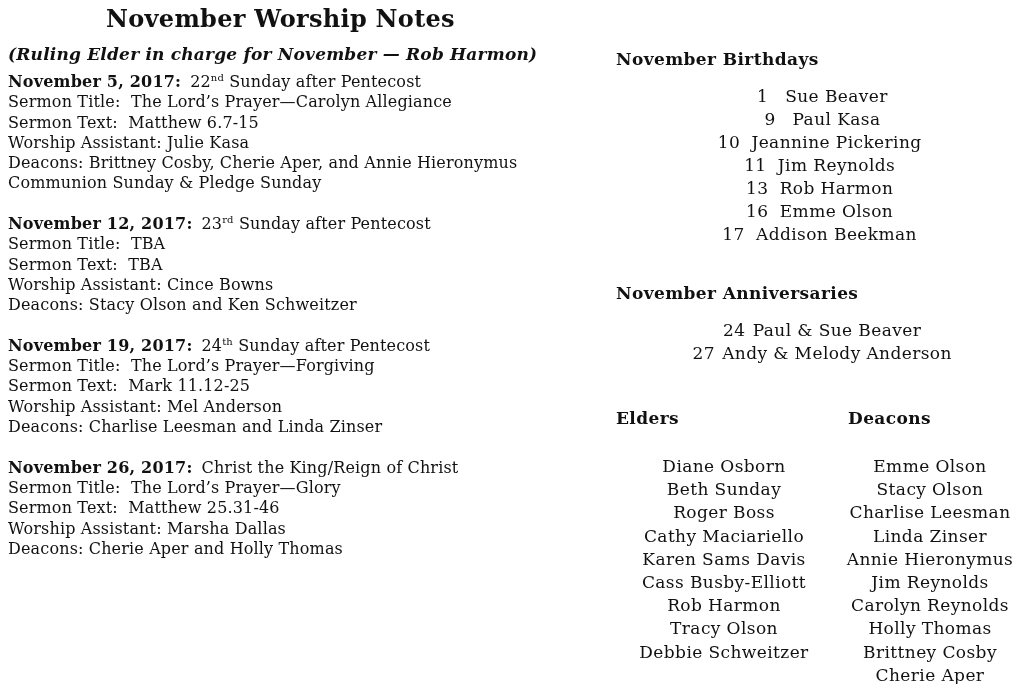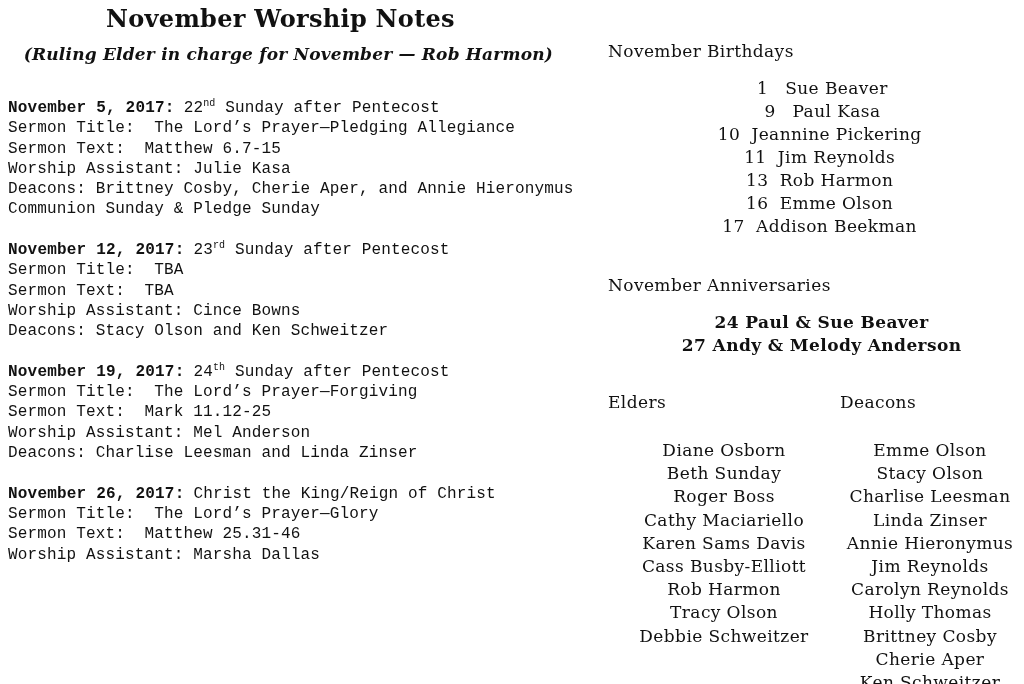--- a/index.html
+++ b/index.html
@@ -26,48 +26,47 @@
     white-space: pre;
   }
   .doc-subtitle {
     margin: 10px 0 0 0;
     font-size: 17px;
     line-height: 21px;
     font-weight: bold;
     font-style: italic;
     letter-spacing: 0.2px;
     white-space: pre;
-    text-align: right;
   }
-  .services { margin-top: 33px; font-family: Liberation Mono, monospace; }
+  .services { margin-top: 7px; }
   .service { margin: 0 0 20.3px 0; }
   .service p {
     margin: 0;
     font-size: 16px;
     line-height: 20.3px;
     white-space: pre;
     letter-spacing: 0.15px;
   }
   .svc-date { font-weight: bold; margin-right: 9px; letter-spacing: 0.2px; }
   .svc-desc sup { font-size: 10px; line-height: 0; vertical-align: super; }
 
   
   .right-col { position: absolute; left: 608px; top: 40px; width: 412px; letter-spacing: 0.4px; }
   .section-heading {
-    margin: 0;
+    margin: 8px;
     font-size: 17px;
     line-height: 22px;
-    font-weight: normal;
+    font-weight: bold;
     white-space: pre;
   }
   .bday-list { margin-top: 15px; }
   .row { font-size: 17px; line-height: 23px; white-space: pre; text-align: center; }
   .row .day { display: inline-block; width: 45px; }
   .anniv-section { margin-top: 36px; }
-  .anniv-list { margin-top: 15px; font-weight: bold; }
+  .anniv-list { margin-top: 15px; }
   .anniv-list .row { padding-left: 9px; }
   .anniv-list .row .day { width: 37px; }
   .ed-grid {
     margin-top: 34px;
     display: grid;
     grid-template-columns: 232px 1fr;
   }
   .name-list { margin-top: 26px; }
   .name-list .row { line-height: 23.2px; }
 </style>
@@ -77,21 +76,21 @@
 <div class="page">
 
   <div class="left-col">
     <h1 class="doc-title">November Worship Notes</h1>
     <p class="doc-subtitle">(Ruling Elder in charge for November — Rob Harmon)</p>
 
     <div class="services">
 
       <section class="service">
         <p class="svc-head"><strong class="svc-date">November 5, 2017:</strong><span class="svc-desc"><span>22</span><sup>nd</sup><span> Sunday after Pentecost</span></span></p>
-        <p>Sermon Title:  The Lord’s Prayer—Pledging Allegiance</p>
+        <p>Sermon Title:  The Lord’s Prayer—Carolyn Allegiance</p>
         <p>Sermon Text:  Matthew 6.7-15</p>
         <p>Worship Assistant: Julie Kasa</p>
         <p>Deacons: Brittney Cosby, Cherie Aper, and Annie Hieronymus</p>
         <p>Communion Sunday &amp; Pledge Sunday</p>
       </section>
 
       <section class="service">
         <p class="svc-head"><strong class="svc-date">November 12, 2017:</strong><span class="svc-desc"><span>23</span><sup>rd</sup><span> Sunday after Pentecost</span></span></p>
         <p>Sermon Title:  TBA</p>
         <p>Sermon Text:  TBA</p>
@@ -105,20 +104,21 @@
         <p>Sermon Text:  Mark 11.12-25</p>
         <p>Worship Assistant: Mel Anderson</p>
         <p>Deacons: Charlise Leesman and Linda Zinser</p>
       </section>
 
       <section class="service">
         <p class="svc-head"><strong class="svc-date">November 26, 2017:</strong><span class="svc-desc"><span></span><sup></sup><span>Christ the King/Reign of Christ</span></span></p>
         <p>Sermon Title:  The Lord’s Prayer—Glory</p>
         <p>Sermon Text:  Matthew 25.31-46</p>
         <p>Worship Assistant: Marsha Dallas</p>
+        <p>Deacons: Cherie Aper and Holly Thomas</p>
       </section>
 
     </div>
   </div>
 
   <div class="right-col">
 
     <h2 class="section-heading">November Birthdays</h2>
     <div class="bday-list">
       <div class="row"><span class="day">1</span><span class="pname">Sue Beaver</span></div>

